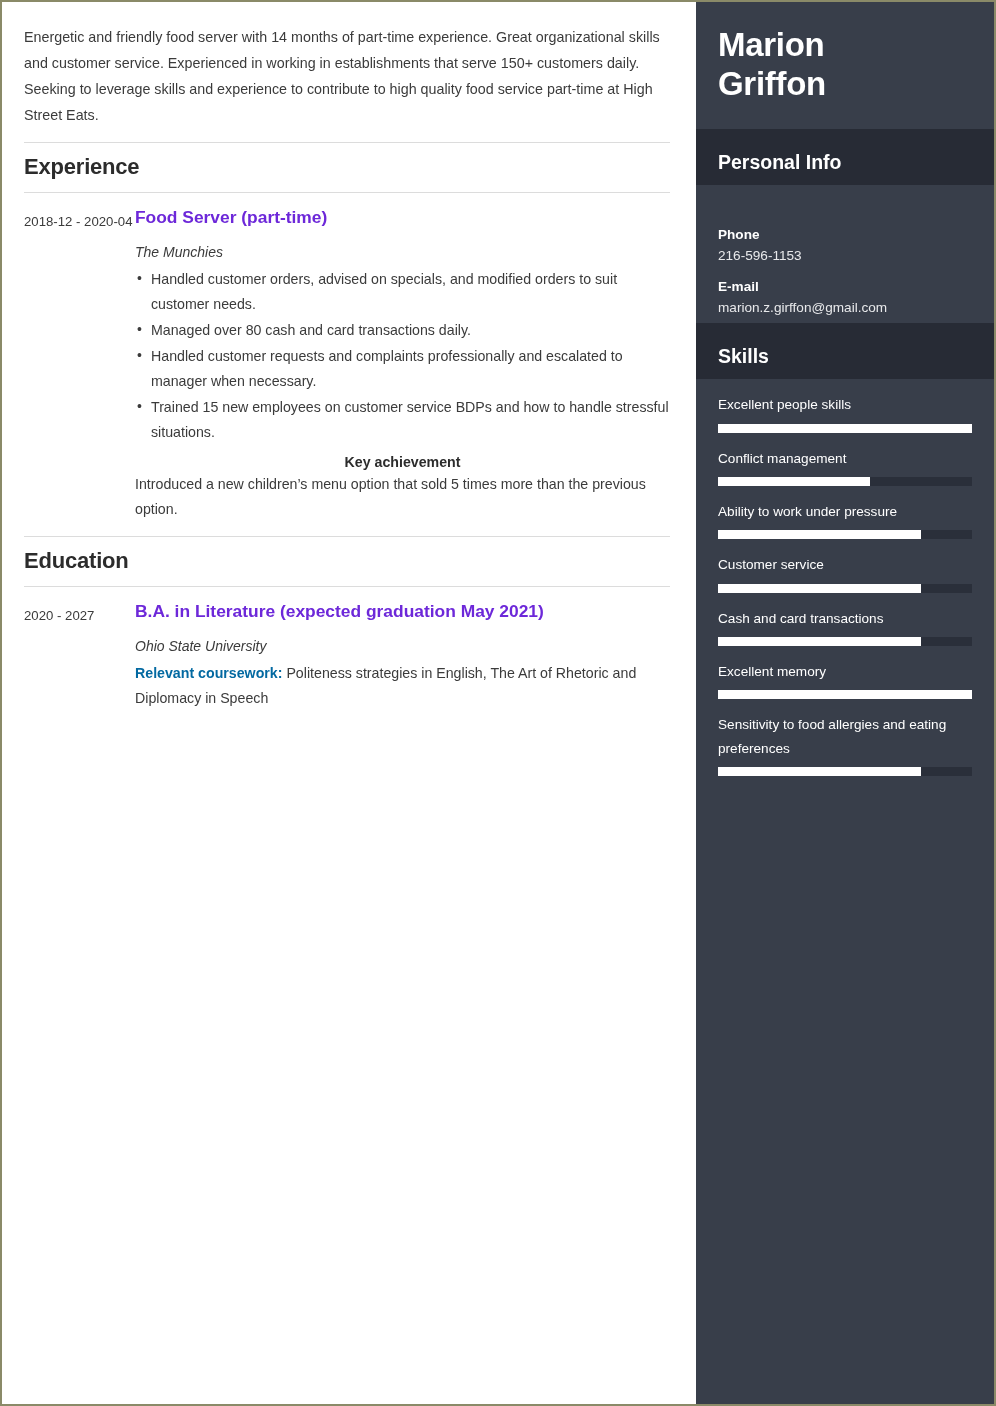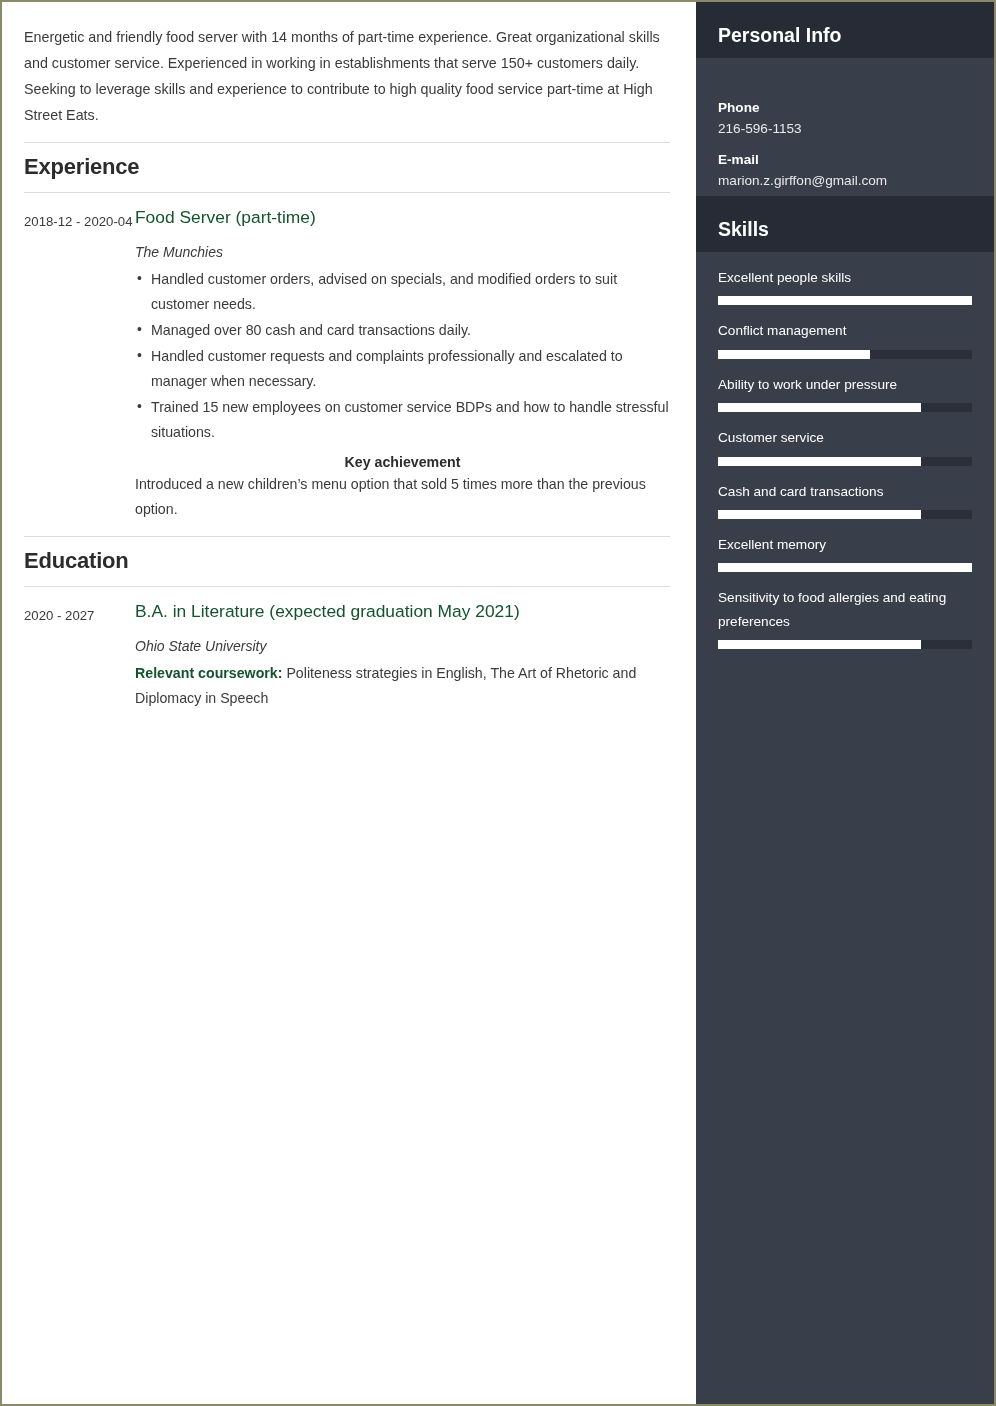--- a/index.html
+++ b/index.html
@@ -67,22 +67,22 @@
     color: #3b3b3b;
     padding-top: 3px;
   }
   .entry-body {
     flex: 1;
     min-width: 0;
   }
 
   .job-title {
     font-size: 17.4px;
-    font-weight: normal;
-    color: #14532d;
+    font-weight: bold;
+    color: #6d28d9;
     margin: 0 0 9px 0;
   }
   .org {
     font-size: 14px;
     font-style: italic;
     color: #3b3b3b;
     margin: 16px 0 7px 0;
   }
 
   .bullets {
@@ -119,21 +119,21 @@
     line-height: 1.76;
     color: #3b3b3b;
     margin: 0;
   }
   .coursework {
     font-size: 14.2px;
     line-height: 1.76;
     color: #3b3b3b;
     margin: 6px 0 0 0;
   }
-  .coursework b { color: #14532d; }
+  .coursework b { color: #0369a1; }
 
   
   .sidebar {
     width: 298px;
     flex: 0 0 298px;
     background: #383e4a;
     color: #ffffff;
   }
 
   .name-block {
@@ -233,20 +233,24 @@
         <div class="job-title">B.A. in Literature (expected graduation May 2021)</div>
         <div class="org">Ohio State University</div>
         <p class="coursework"><b>Relevant coursework:</b><span> Politeness strategies in English, The Art of Rhetoric and Diplomacy in Speech</span></p>
       </div>
     </div>
 
   </div>
 
   <div class="sidebar">
 
+    <div class="name-block">
+      <div class="name">Marion</div>
+      <div class="name">Griffon</div>
+    </div>
 
     <div class="side-header">Personal Info</div>
 
     <div class="side-body">
       <div class="contact-label">Phone</div>
       <div class="contact-value">216-596-1153</div>
       <div class="contact-label">E-mail</div>
       <div class="contact-value">marion.z.girffon@gmail.com</div>
     </div>
 

